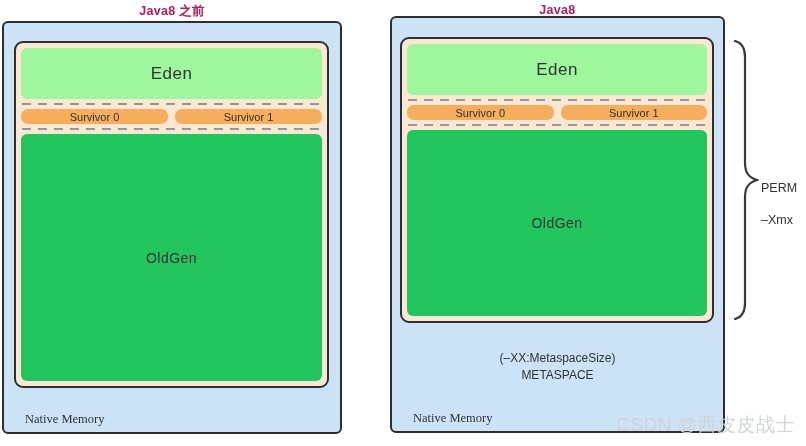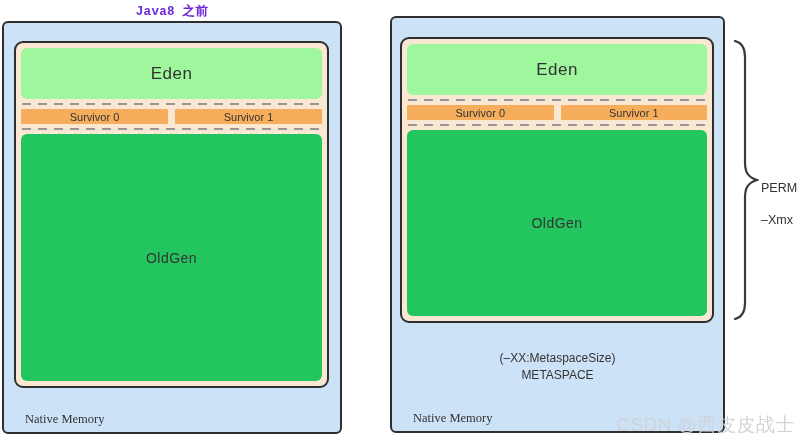--- a/index.html
+++ b/index.html
@@ -14,23 +14,22 @@
     height: 446px;
     background: #ffffff;
     overflow: hidden;
   }
   .panel-title {
     position: absolute;
     top: 3px;
     text-align: center;
     font-size: 12.5px;
     font-weight: bold;
-    color: #6d28d9;
+    color: #be185d;
     letter-spacing: 0.3px;
-    font-family: Liberation Mono, monospace;
   }
   .panel-title.left  { left: 2px;   width: 340px; }
   .panel-title.right { left: 390px; width: 335px; }
 
   .outer-box {
     position: absolute;
     background: #CCE2F7;
     border: 2px solid #2e2e2e;
     border-radius: 6px;
     padding-left: 30px;
@@ -69,21 +68,21 @@
     background: repeating-linear-gradient(90deg, #979797 0 9px, transparent 9px 16px);
   }
   .survivor-row {
     display: flex;
     gap: 7px;
     height: 15px;
   }
   .survivor {
     flex: 1;
     background: #F7AE5C;
-    border-radius: 1px;
+    border-radius: 7px;
     display: flex;
     align-items: center;
     justify-content: center;
     font-size: 11px;
   }
   .oldgen {
     flex: 1;
     background: #22c55e;
     font-size: 14px;
     letter-spacing: 0.5px;
@@ -151,20 +150,21 @@
       <div class="survivor-row">
         <div class="survivor">Survivor 0</div>
         <div class="survivor">Survivor 1</div>
       </div>
       <div class="dash-sep"></div>
       <div class="block oldgen">OldGen</div>
     </div>
     <div class="native-label">Native Memory</div>
   </div>
 
+  <div class="panel-title right">Java8</div>
 
   <div class="outer-box right">
     <div class="inner-box right">
       <div class="block eden">Eden</div>
       <div class="dash-sep"></div>
       <div class="survivor-row">
         <div class="survivor">Survivor 0</div>
         <div class="survivor">Survivor 1</div>
       </div>
       <div class="dash-sep"></div>

